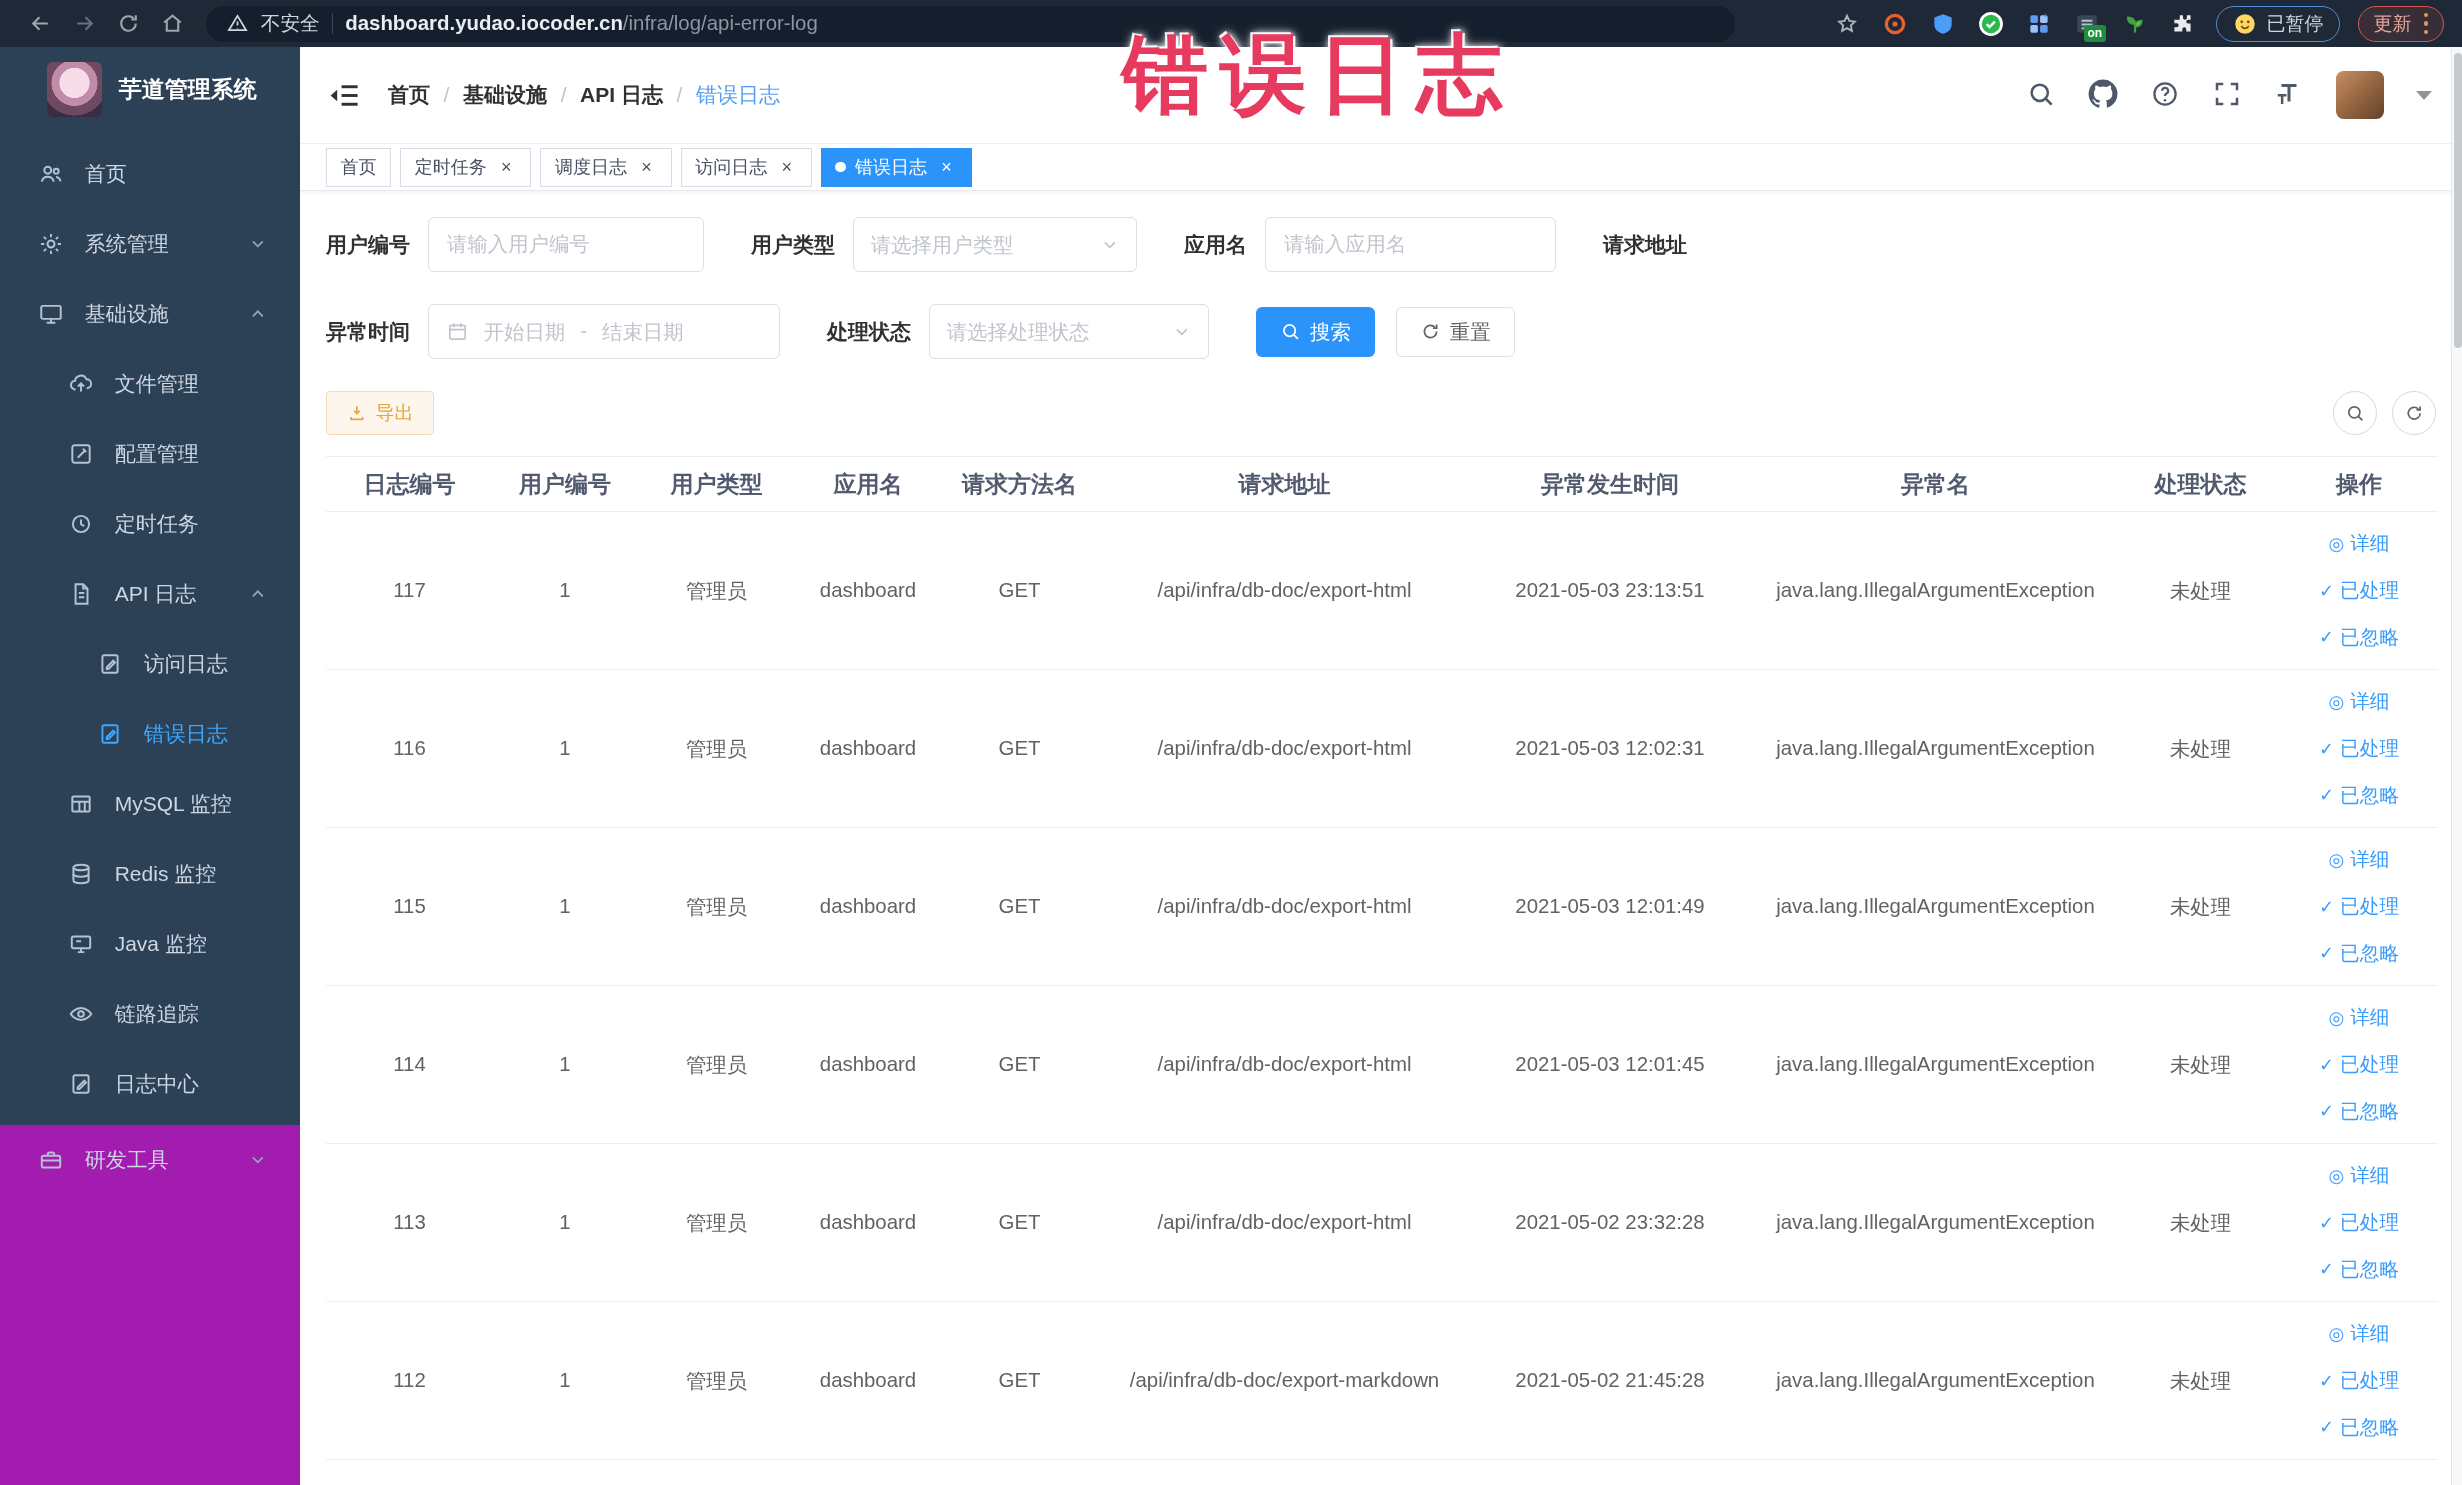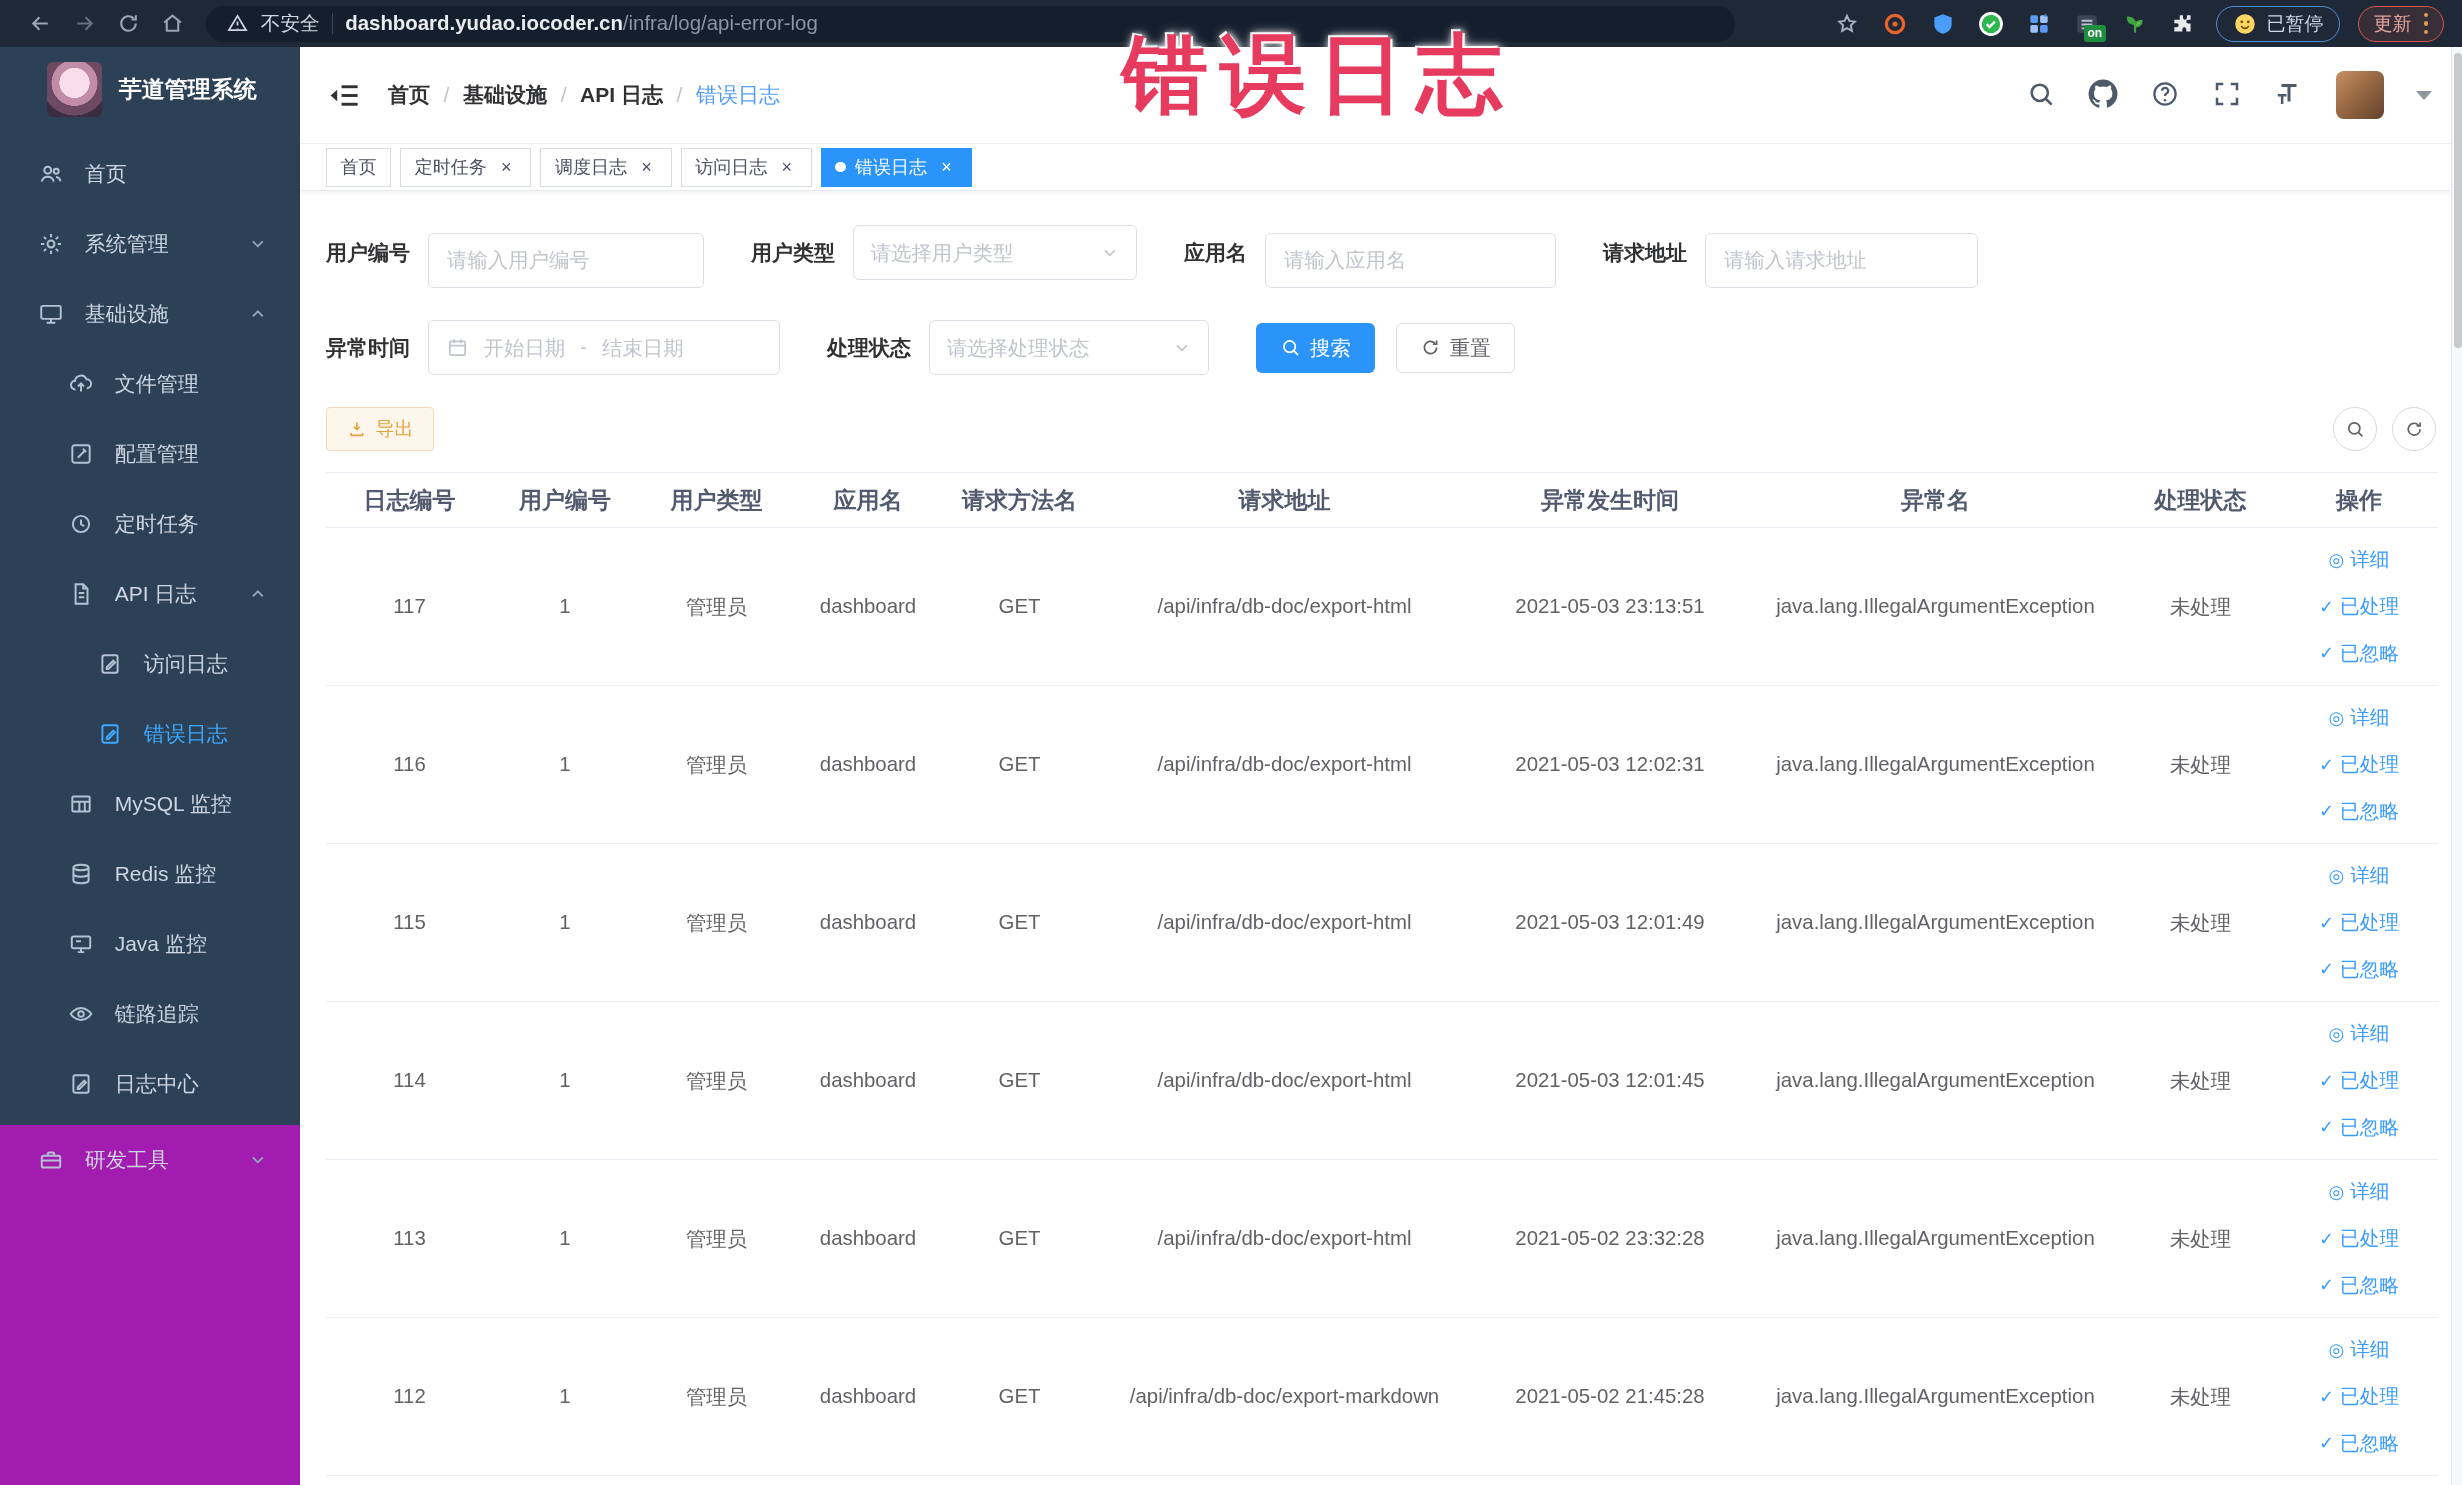--- a/index.html
+++ b/index.html
@@ -79,21 +79,21 @@
   .tag.active .dot { display:inline-block; width:10.6px; height:10.6px; border-radius:50%; background:#fff; }
   .tag-close { display:inline-flex; align-items:center; justify-content:center; width:21px; height:21px; border-radius:50%; font-size:18px; }
   .tag-close::before { content:"×"; }
   .tag.active .tag-close::before { color:#fff; }
 
   
   .content { padding:26px 26px 0; flex:1; overflow:hidden; }
   .filter-row { display:flex; align-items:center; margin-bottom:32px; }
   .f-group { display:flex; align-items:center; margin-right:47px; }
   .f-label { font-size:21px; font-weight:bold; color:#303133; white-space:nowrap; margin-right:18px; }
-  .input { height:55px; border:0.8px solid #dcdfe6; border-radius:6px; font-size:20.4px; color:#606266; padding:0 18px; background:#fff; outline:none;margin-top:16px; }
+  .input { height:55px; border:0.8px solid #dcdfe6; border-radius:6px; font-size:20.4px; color:#606266; padding:0 18px; background:#fff; outline:none; }
   .input::placeholder { color:#c0c4cc; }
   .select { height:55px; border:0.8px solid #dcdfe6; border-radius:6px; display:flex; align-items:center; justify-content:space-between;
     padding:0 16.7px; color:#c0c4cc; font-size:20.4px; background:#fff; cursor:pointer; }
   .select .sel-caret { color:#c0c4cc; display:inline-flex; }
   .select .sel-caret svg { width:19.7px; height:19.7px; }
   .date-range { height:55px; border:0.8px solid #dcdfe6; border-radius:6px; display:flex; align-items:center; gap:15px;
     padding:0 16.7px; color:#c0c4cc; font-size:20.4px; background:#fff; cursor:pointer; }
   .date-range .cal { color:#c0c4cc; display:inline-flex; } .date-range .cal svg { width:23px; height:23px; }
   .btn { height:50px; border-radius:6px; font-size:20.4px; display:inline-flex; align-items:center; gap:9px; padding:0 23px;
     cursor:pointer; border:0.8px solid transparent; white-space:nowrap; }
@@ -507,21 +507,20 @@
                   </svg>
                 </span>
             </div>
           </div>
           <div class="f-group">
             <span class="f-label">应用名</span>
             <input class="input" style="width: 291px;" placeholder="请输入应用名">
           </div>
           <div class="f-group">
             <span class="f-label">请求地址</span>
-            <input class="input" style="width: 273px;" placeholder="请输入请求地址">
           </div>
         </div>
 
         <div class="filter-row">
           <div class="f-group">
             <span class="f-label">异常时间</span>
             <div class="date-range" style="width:352px">
               <span class="cal">
                   <svg viewBox="0 0 24 24" fill="none" stroke="currentColor" stroke-width="1.8">
                     <rect x="4" y="5.5" width="16" height="14.5" rx="1.5"></rect>

